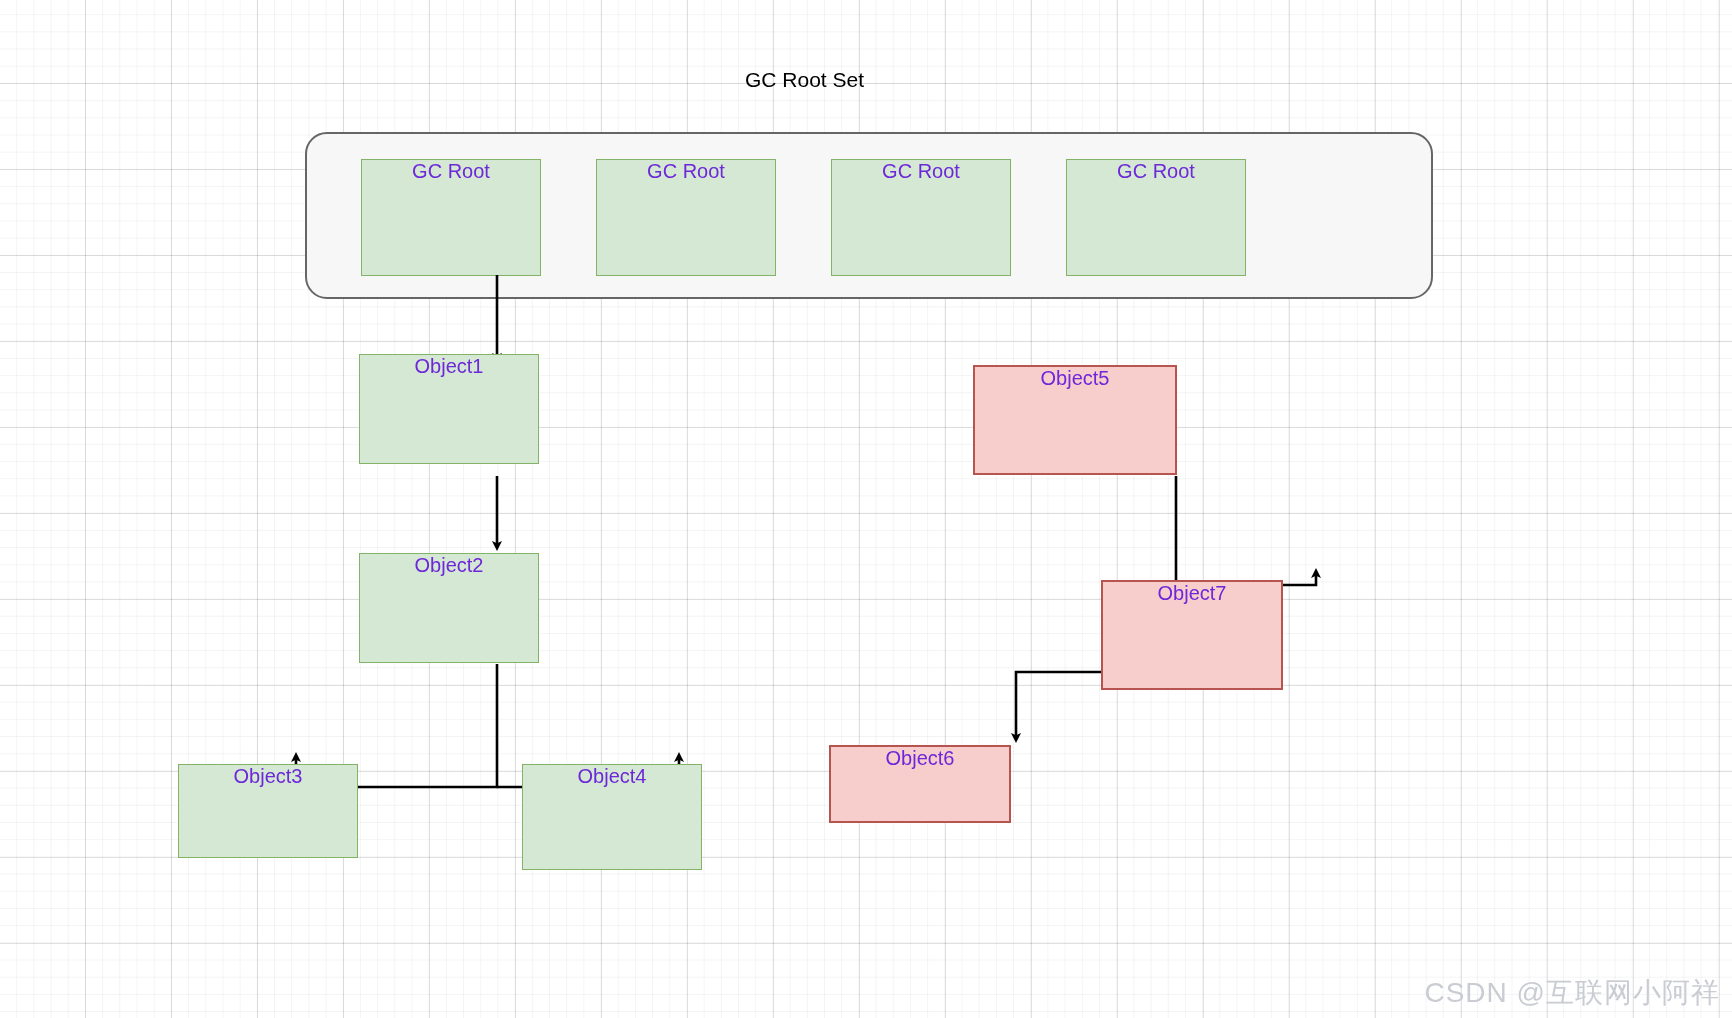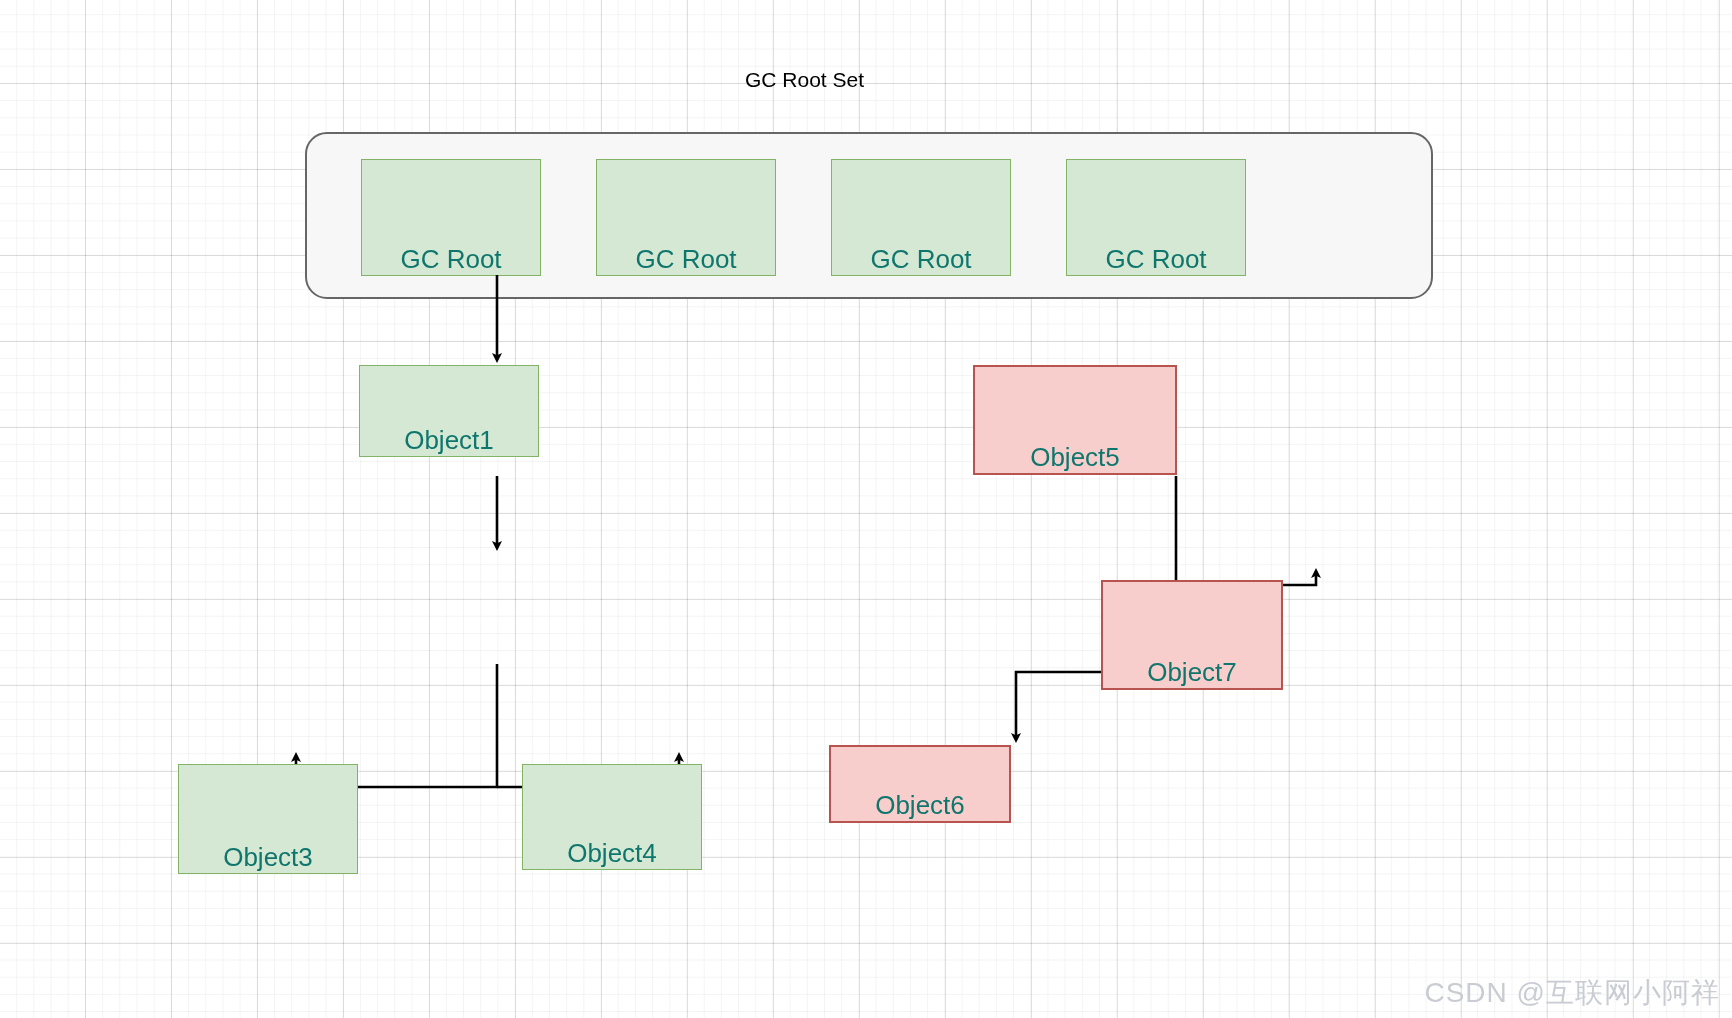--- a/index.html
+++ b/index.html
@@ -39,24 +39,24 @@
     width: 1128px; height: 167px;
     box-sizing: border-box;
     background: #f7f7f7;
     border: 2.2px solid #666666;
     border-radius: 22px;
   }
   .node {
     position: absolute;
     box-sizing: border-box;
     display: flex;
-    align-items: flex-end;
+    align-items: flex-start;
     justify-content: center;
-    font-size: 26px;
-    color: #0f766e;
+    font-size: 20px;
+    color: #6d28d9;
     white-space: nowrap;
   }
   .node-green {
     background: #d5e8d4;
     border: 1.6px solid #82b366;
   }
   .node-pink {
     background: #f8cecc;
     border: 2px solid #b85450;
   }
@@ -111,26 +111,29 @@
 
     <path d="M 497,664 L 497,787 L 296,787 L 296,757" fill="none" stroke="#000000" stroke-width="2.6" marker-end="url(#arrow)"></path>
 
     <path d="M 497,787 L 679,787 L 679,757" fill="none" stroke="#000000" stroke-width="2.6" marker-end="url(#arrow)"></path>
 
     <path d="M 1176,476 L 1176,585 L 1316,585 L 1316,573" fill="none" stroke="#000000" stroke-width="2.6" marker-end="url(#arrow)"></path>
 
     <path d="M 1176,585 L 1176,672 L 1016,672 L 1016,738" fill="none" stroke="#000000" stroke-width="2.6" marker-end="url(#arrow)"></path>
   </svg>
 
-  <div class="node node-green" style="left:359px; top:365px; width:180px; height:92px;">
+  <div class="node node-green" style="left:359px; top:354px; width:180px; height:110px;">
     <span>Object1</span>
   </div>
 
+  <div class="node node-green" style="left:359px; top:553px; width:180px; height:110px;">
+    <span>Object2</span>
+  </div>
 
-  <div class="node node-green" style="left:178px; top:764px; width:180px; height:110px;">
+  <div class="node node-green" style="left:178px; top:764px; width:180px; height:94px;">
     <span>Object3</span>
   </div>
 
   <div class="node node-green" style="left:522px; top:764px; width:180px; height:106px;">
     <span>Object4</span>
   </div>
 
   <div class="node node-pink" style="left:973px; top:365px; width:204px; height:110px;">
     <span>Object5</span>
   </div>

